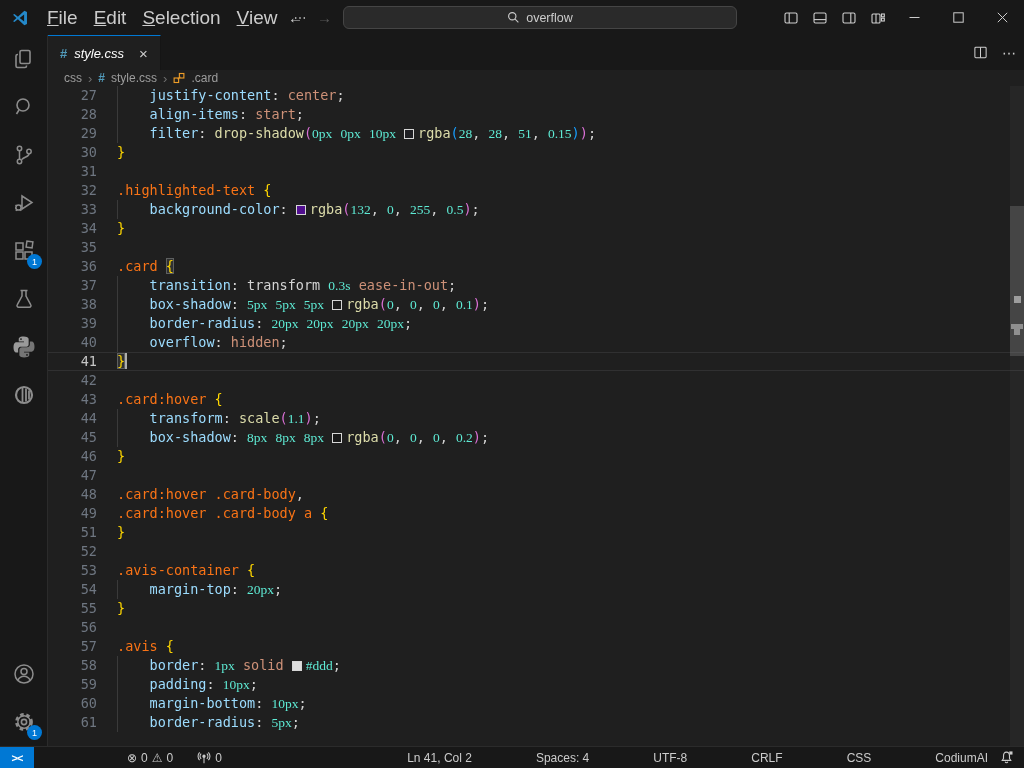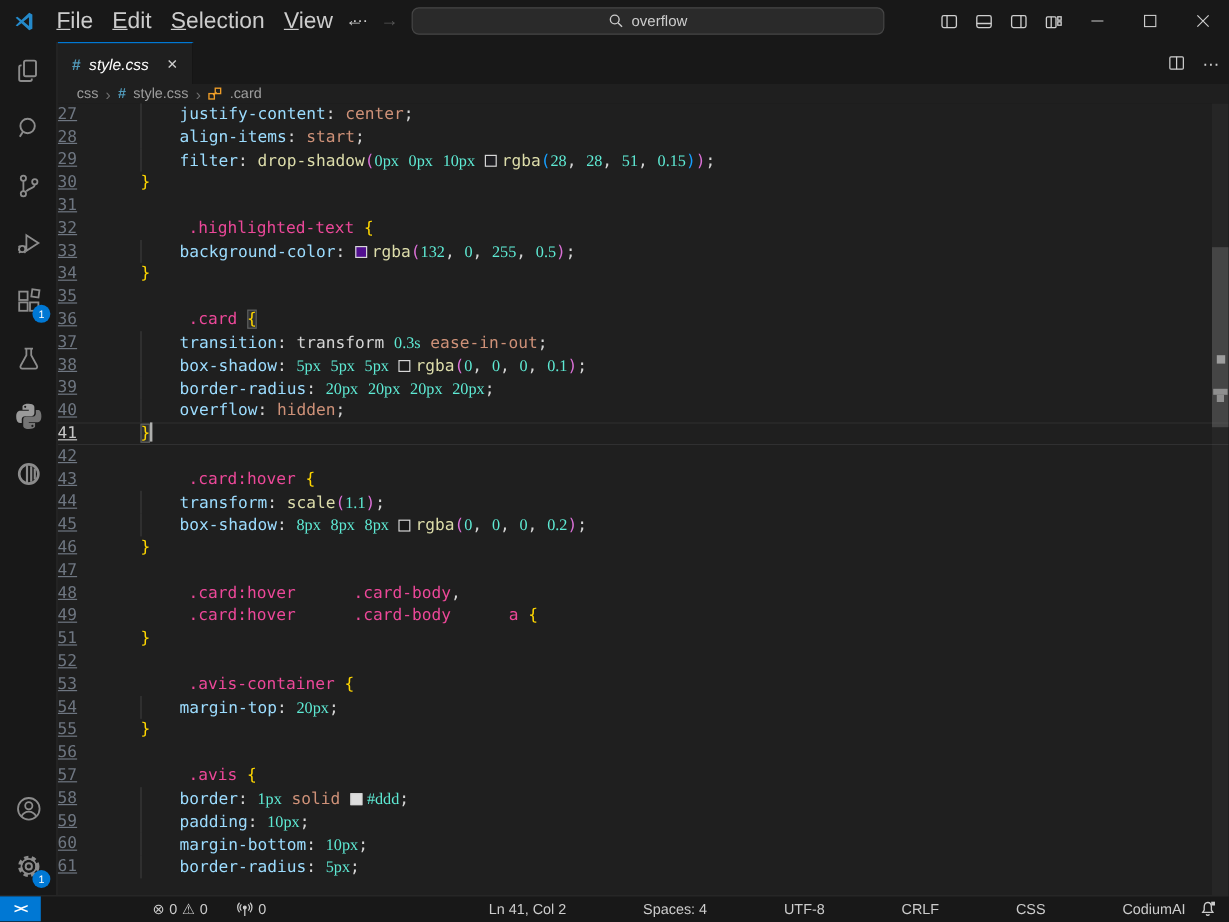--- a/index.html
+++ b/index.html
@@ -42,30 +42,30 @@
   .breadcrumbbar { height:16px; background:#1f1f1f; display:flex; align-items:center; padding-left:16px;
     gap:6px; font-size:12px; color:#9d9d9d; }
   .bc-sep { color:#6e6e6e; font-size:13px; }
   .bc-hash { color:#519aba; font-weight:bold; }
 
   
   .editor { position:relative; height:660px; background:#1f1f1f; overflow:hidden; }
   .line { display:flex; height:19px; min-height:19px; line-height:19px;
     font-family:"DejaVu Sans Mono", monospace; font-size:13.5px; }
   .line.current { box-shadow:inset 0 1px 0 #303031, inset 0 -1px 0 #303031; }
-  .ln { width:49px; text-align:left; color:#6e7681; flex:none;text-decoration:underline; }
+  .ln { width:49px; text-align:right; color:#6e7681; flex:none; }
   .ln-active { color:#c6c6c6; }
   .codetext { padding-left:20px; white-space:pre; position:relative; }
   .codetext.guide::before { content:""; position:absolute; left:20px; top:0; bottom:0; width:1px; background:#3a3a3a; }
   .plain,.punct { color:#d4d4d4; }
   .prop { color:#9cdcfe; }
   .val { color:#ce9178; }
   .num { color:#5eead4;font-family:Liberation Serif, serif; }
   .fn { color:#dcdcaa; }
-  .sel { color:#ec4899;margin-left:40px; }
+  .sel { color:#f97316; }
   .b1 { color:#ffd700; } .b2 { color:#da70d6; } .b3 { color:#179fff; }
   .bm { outline:1px solid #5e6060; outline-offset:-1px; background:rgba(90,93,94,0.28); }
   .swatch { display:inline-block; width:10px; height:10px; border:1px solid #d6d6d6;
     margin-right:4px; transform:translateY(1px); }
   .cursor { display:inline-block; width:2px; height:16px; background:#aeafad; vertical-align:-3px; }
 
   
   .sb { position:absolute; right:0; top:0; width:14px; height:100%; background:rgba(255,255,255,0.03); }
   .sb-thumb { position:absolute; left:0; top:120px; width:14px; height:150px; background:rgba(121,121,121,0.38); }
   .sb-mark1 { position:absolute; left:4px; top:210px; width:7px; height:7px; background:#9d9d9d; }

